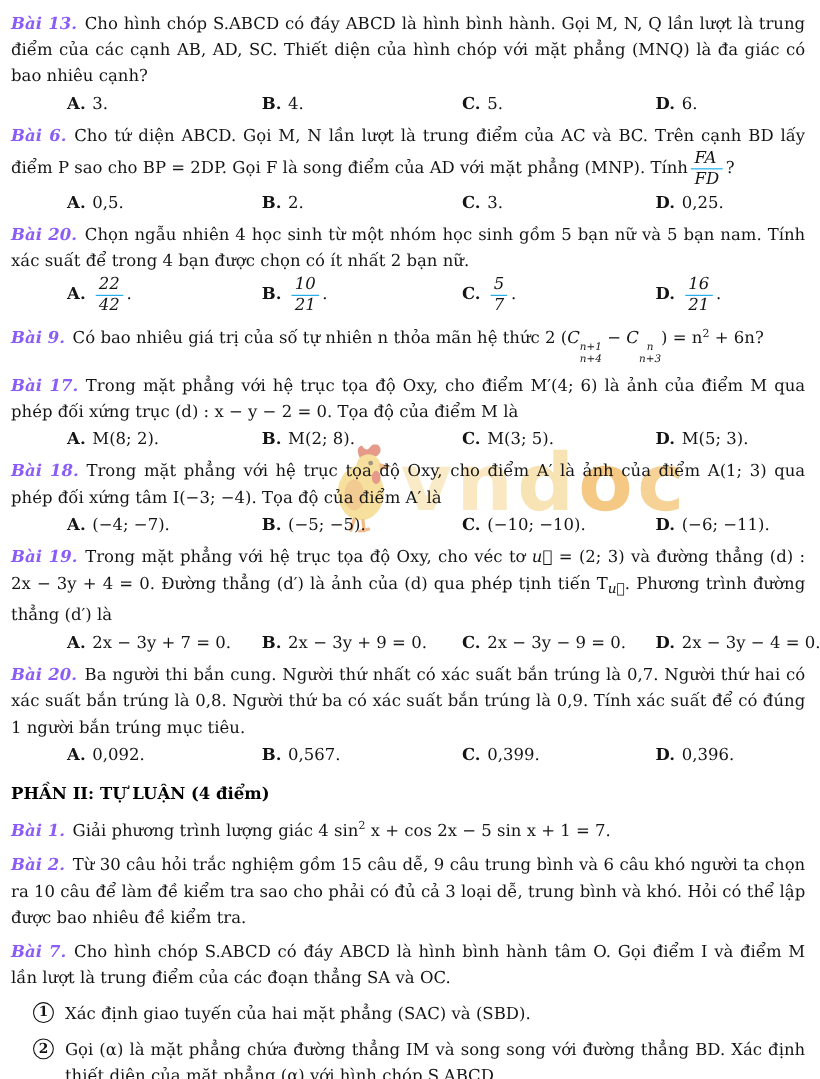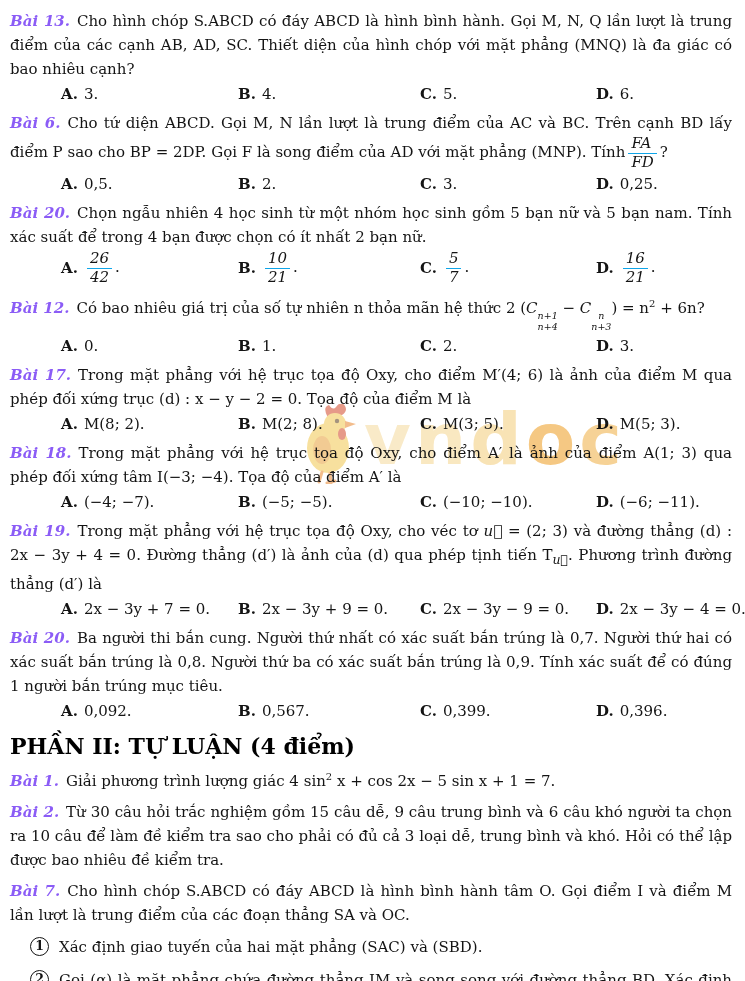--- a/index.html
+++ b/index.html
@@ -37,21 +37,21 @@
 
   
   .stack {
     display: inline-flex; flex-direction: column;
     font-size: 9.5px; line-height: 1.2; vertical-align: -6px;
     text-align: center; font-style: italic;
   }
   sup.exp { font-size: 10px; font-style: normal; }
 
   
-  .section-heading { font-weight: bold; font-size: 22px; margin: 11px 0 7px 0; color: #000; }
+  .section-heading { font-weight: bold; font-size: 15px; margin: 11px 0 7px 0; color: #000; }
   .essay { margin: 0 0 7px 0; }
   .essay-item { display: flex; align-items: flex-start; padding-left: 20px; margin: 8px 0 9px 0; }
   .circ {
     flex: none; display: inline-flex; align-items: center; justify-content: center;
     width: 19px; height: 19px; border: 1.4px solid #141414; border-radius: 50%;
     font-size: 12.5px; line-height: 1; margin-right: 10px; margin-top: 2px; font-weight: bold;
   }
   .essay-item-text { flex: 1; text-align: justify; margin: 0; }
 
   
@@ -106,52 +106,46 @@
       <span class="opt"><span class="optletter">B.</span><span>2.</span></span>
       <span class="opt"><span class="optletter">C.</span><span>3.</span></span>
       <span class="opt"><span class="optletter">D.</span><span>0,25.</span></span>
     </div>
   </div>
 
   <div class="q">
     <p class="qtext"><span class="qlabel">Bài 20.</span><span>Chọn ngẫu nhiên 4 học sinh từ một nhóm học sinh gồm 5 bạn nữ và 5 bạn nam. Tính xác suất để trong 4 bạn được chọn có ít nhất 2 bạn nữ.</span></p>
     <div class="opts">
       <span class="opt"><span class="optletter">A.</span><span class="frac">
-            <span class="fnum">26</span>
+            <span class="fnum">22</span>
             <span class="fden">42</span>
           </span><span>.</span></span>
       <span class="opt"><span class="optletter">B.</span><span class="frac">
             <span class="fnum">10</span>
             <span class="fden">21</span>
           </span><span>.</span></span>
       <span class="opt"><span class="optletter">C.</span><span class="frac">
             <span class="fnum">5</span>
             <span class="fden">7</span>
           </span><span>.</span></span>
       <span class="opt"><span class="optletter">D.</span><span class="frac">
             <span class="fnum">16</span>
             <span class="fden">21</span>
           </span><span>.</span></span>
     </div>
   </div>
 
   <div class="q">
-    <p class="qtext"><span class="qlabel">Bài 12.</span><span>Có bao nhiêu giá trị của số tự nhiên n thỏa mãn hệ thức 2 (</span><span class="mi">C</span><span class="stack">
+    <p class="qtext"><span class="qlabel">Bài 9.</span><span>Có bao nhiêu giá trị của số tự nhiên n thỏa mãn hệ thức 2 (</span><span class="mi">C</span><span class="stack">
           <span>n+1</span>
           <span>n+4</span>
         </span><span> − </span><span class="mi">C</span><span class="stack">
           <span>n</span>
           <span>n+3</span>
         </span><span>) = n</span><sup class="exp">2</sup><span> + 6n?</span></p>
-    <div class="opts">
-      <span class="opt"><span class="optletter">A.</span><span>0.</span></span>
-      <span class="opt"><span class="optletter">B.</span><span>1.</span></span>
-      <span class="opt"><span class="optletter">C.</span><span>2.</span></span>
-      <span class="opt"><span class="optletter">D.</span><span>3.</span></span>
-    </div>
   </div>
 
   <div class="q">
     <p class="qtext"><span class="qlabel">Bài 17.</span><span>Trong mặt phẳng với hệ trục tọa độ Oxy, cho điểm M′(4; 6) là ảnh của điểm M qua phép đối xứng trục (d) : x − y − 2 = 0. Tọa độ của điểm M là</span></p>
     <div class="opts">
       <span class="opt"><span class="optletter">A.</span><span>M(8; 2).</span></span>
       <span class="opt"><span class="optletter">B.</span><span>M(2; 8).</span></span>
       <span class="opt"><span class="optletter">C.</span><span>M(3; 5).</span></span>
       <span class="opt"><span class="optletter">D.</span><span>M(5; 3).</span></span>
     </div>

